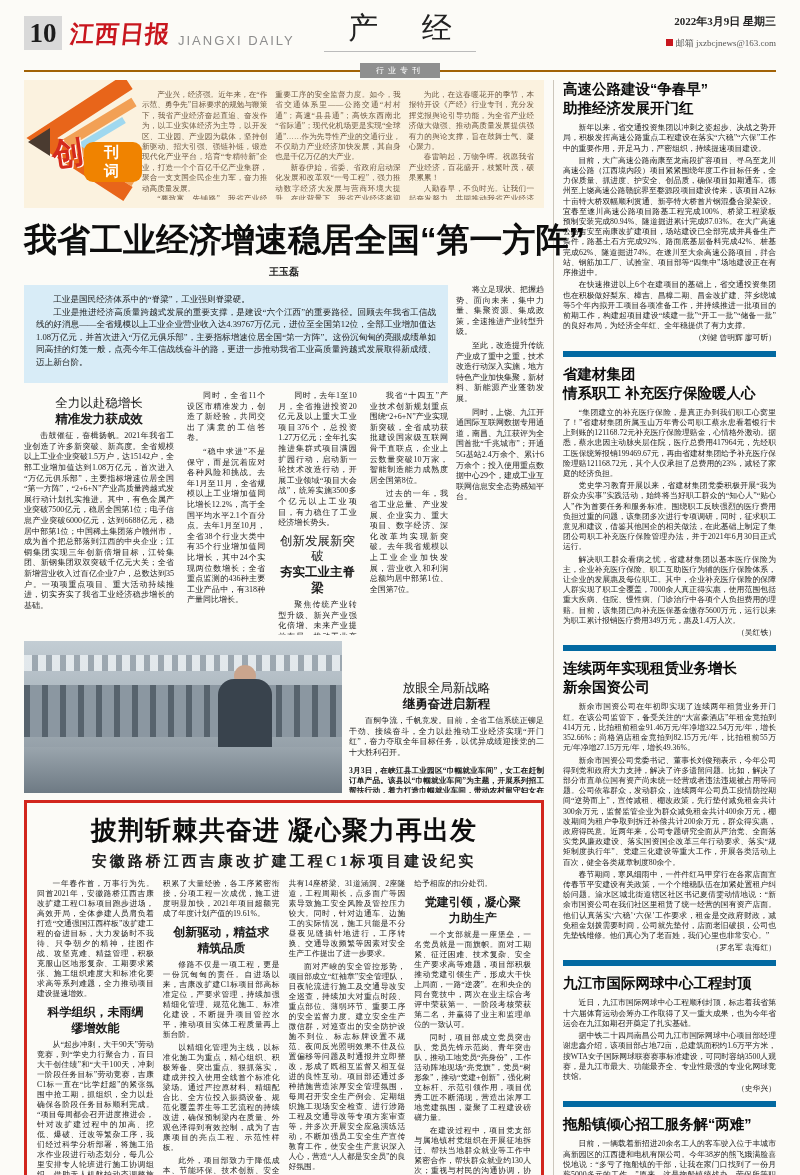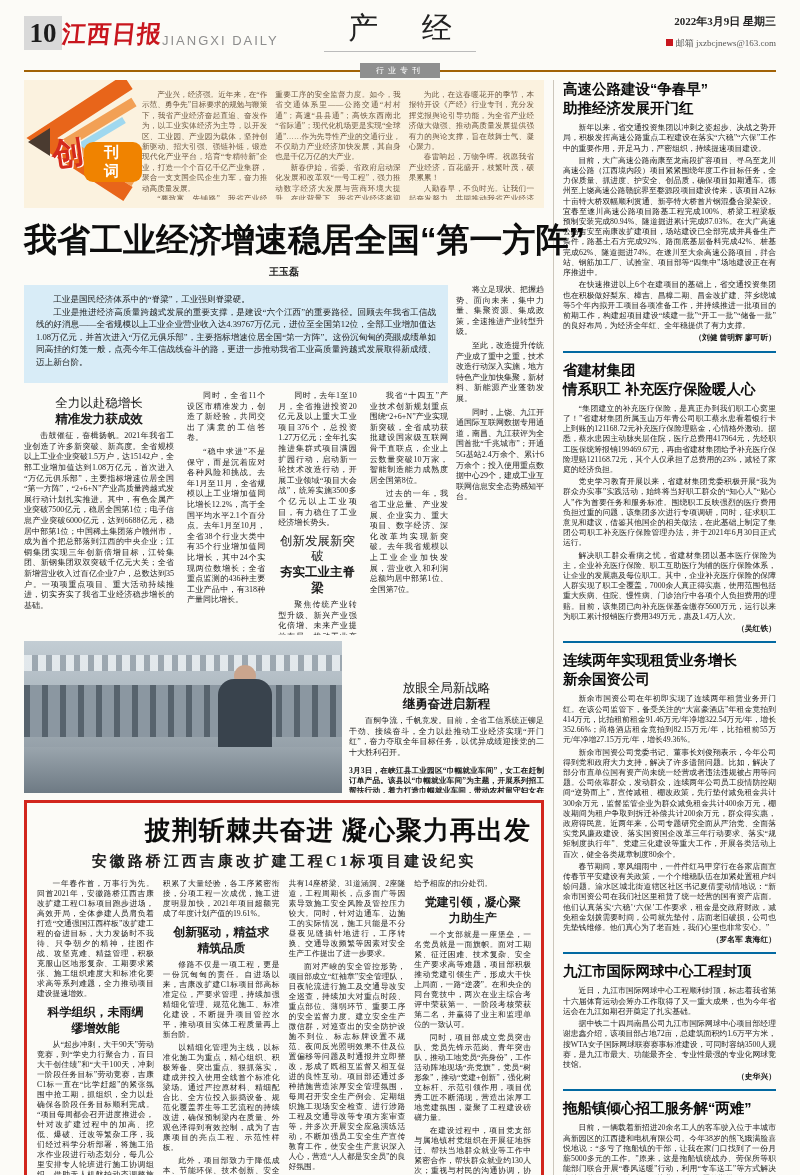--- a/index.html
+++ b/index.html
@@ -1,21 +1,21 @@
 <!DOCTYPE html>
 <html lang="zh"><head>
 <meta charset="utf-8">
 <style>
   html,body{margin:0;padding:0;background:#e8e6e0;}
   .page{width:800px;height:1175px;margin:0 auto;background:#fcfbf7;position:relative;overflow:hidden;
         font-family:"Liberation Serif","DejaVu Serif",serif;color:#1c1c1c;}
   .hei{font-family:"Liberation Sans","DejaVu Sans",sans-serif;}
   
   .hdr{position:relative;height:58px;margin:0 24px;padding-top:12px;}
-  .hdr-left{position:absolute;left:0;top:16px;display:flex;align-items:flex-end;}
+  .hdr-left{position:absolute;left:0;top:16px;display:flex;align-items:flex-end;gap:8px;}
   .pagenum{background:#d9d9d9;width:38px;height:34px;display:flex;align-items:center;justify-content:center;
            font-size:27px;font-weight:bold;}
   .masthead{color:#c8161e;font-size:24px;font-weight:bold;transform:skewX(-6deg);letter-spacing:1px;}
   .masthead-en{color:#8d8d8d;font-size:13px;letter-spacing:2px;margin-bottom:2px;}
   .hdr-center{position:absolute;left:0;right:0;top:8px;text-align:center;}
   .section-title{font-size:30px;letter-spacing:18px;font-weight:400;color:#222;
                  border-bottom:1px solid #bbb;display:inline-block;padding:0 6px 2px 24px;}
   .hdr-right{position:absolute;right:0;top:14px;text-align:right;}
   .hdr-date{font-size:11px;font-weight:bold;color:#222;}
   .hdr-mail{font-size:9px;color:#555;margin-top:8px;}
@@ -64,34 +64,34 @@
   .photo .machine{position:absolute;left:0;right:0;top:44px;height:52px;
       background:repeating-linear-gradient(90deg,#57636d 0 6px,#8b97a1 6px 18px);}
   .photo .table{position:absolute;left:0;right:0;bottom:0;height:46px;background:linear-gradient(180deg,#9aa5ad,#6e7a84);}
   .photo .worker{position:absolute;right:70px;top:38px;width:54px;height:100px;background:#39434d;border-radius:16px 16px 4px 4px;}
   .photo .head{position:absolute;right:86px;top:24px;width:22px;height:22px;background:#caa58d;border-radius:50%;}
   .rowB-right{flex:1;overflow:hidden;margin-top:40px;}
   .caption{font-size:7.6px;line-height:10px;text-align:justify;font-weight:bold;color:#222;margin-top:4px;}
   .credit{font-size:7.6px;text-align:right;font-weight:bold;margin-top:1px;}
   
   .feature{border:3px solid #d2261d;margin-top:7px;padding:8px 10px 6px;height:392px;overflow:hidden;}
-  .f-head{font-size:26px;font-weight:900;text-align:right;letter-spacing:1px;margin:2px 0 4px;color:#0d0d0d;}
+  .f-head{font-size:26px;font-weight:900;text-align:center;letter-spacing:1px;margin:2px 0 4px;color:#0d0d0d;}
   .f-sub{font-size:15px;font-weight:bold;text-align:center;letter-spacing:3px;margin-bottom:8px;color:#222;}
   .f-cols{display:flex;gap:9px;height:318px;overflow:hidden;}
   .f-col{flex:1;font-size:7.8px;line-height:10px;text-align:justify;overflow:hidden;}
   .f-col p{margin:0 0 3px;text-indent:2em;}
   .f-col p.noind{text-indent:0;}
   .f-subhd{text-align:center;font-size:12px;font-weight:800;margin:6px 8px 4px;line-height:1.3;}
   
   .sb-art{padding-bottom:7px;}
-  .sb-art + .sb-art{border-top:2px solid #0369a1;padding-top:8px;}
+  .sb-art + .sb-art{border-top:6px solid #0369a1;padding-top:8px;}
   .sb-title{font-size:14.5px;font-weight:800;line-height:1.32;margin-bottom:5px;color:#0d0d0d;}
   .sb-body{font-size:7.8px;line-height:10.2px;text-align:justify;overflow:hidden;}
   .sb-body p{margin:0 0 2px;text-indent:2em;}
-  .sb-sign{text-align:right;font-weight:bold;font-size:7.8px;}
+  .sb-sign{text-align:right;font-weight:normal;font-size:7.8px;}
 </style>
 </head>
 <body>
 
 <div class="page">
 
   <div class="hdr">
     <div class="hdr-left">
       <div class="pagenum">10</div>
       <div class="masthead">江西日报</div>

